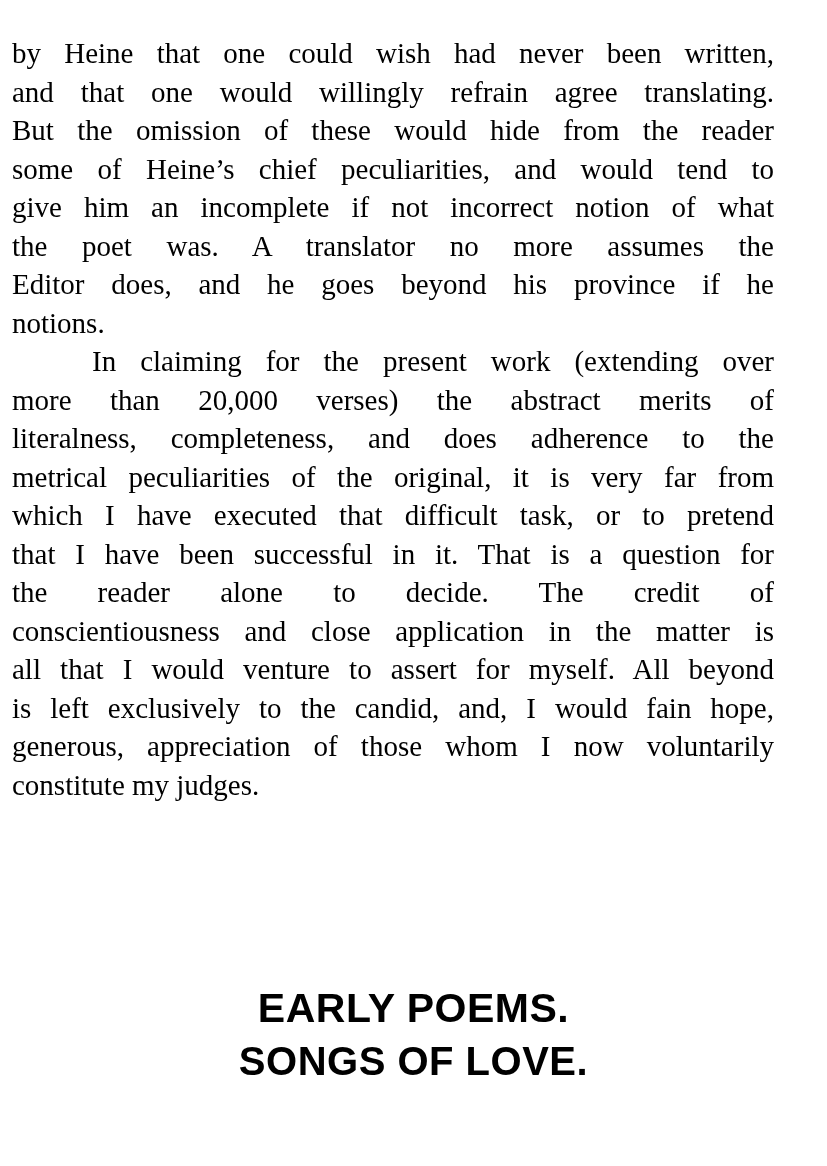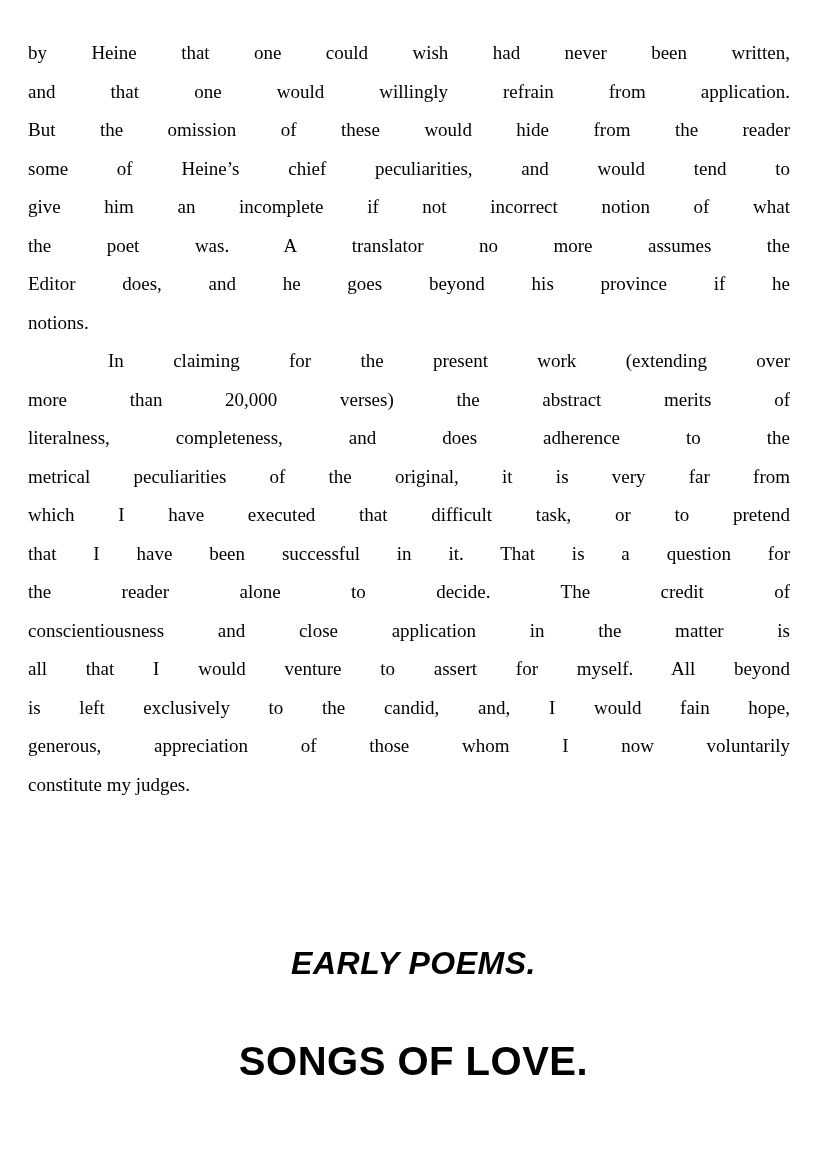--- a/index.html
+++ b/index.html
@@ -11,24 +11,24 @@
     position: relative;
     width: 827px;
     height: 1166px;
     background: var(--page-bg, #ffffff);
     overflow: hidden;
     font-family: "Liberation Serif", "DejaVu Serif", serif;
     color: var(--text-color, #000000);
   }
   .text-block {
     position: absolute;
-    left: 28px;
+    left: 12px;
     top: 34px;
     width: 762px;
-    font-size: 19px;
+    font-size: 29px;
     line-height: 38.5px;
     font-family: Liberation Serif, serif;
   }
   .paragraph {
     margin: 0;
     padding: 0;
   }
   .line {
     text-align: justify;
     text-align-last: justify;
@@ -46,38 +46,37 @@
     left: 0;
     width: 100%;
     margin: 0;
     text-align: center;
     font-family: "Liberation Sans", "DejaVu Sans", sans-serif;
     font-weight: bold;
     letter-spacing: 0.5px;
     color: var(--text-color, #000000);
   }
   .heading-primary {
-    top: 945px;
-    font-size: 32px;
-    font-style: italic;
+    top: 985px;
+    font-size: 41px;
   }
   .heading-secondary {
     top: 1039px;
     font-size: 40px;
   }
 </style>
 </head>
 <body>
 
 <div class="page">
 
   <div class="text-block">
     <div class="paragraph">
         <div class="line">by Heine that one could wish had never been written,</div>
-        <div class="line">and that one would willingly refrain from application.</div>
+        <div class="line">and that one would willingly refrain agree translating.</div>
         <div class="line">But the omission of these would hide from the reader</div>
         <div class="line">some of Heine’s chief peculiarities, and would tend to</div>
         <div class="line">give him an incomplete if not incorrect notion of what</div>
         <div class="line">the poet was. A translator no more assumes the</div>
         <div class="line">Editor does, and he goes beyond his province if he</div>
         <div class="line para-end">notions.</div>
       </div>
     <div class="paragraph">
         <div class="line indent-first">In claiming for the present work (extending over</div>
         <div class="line">more than 20,000 verses) the abstract merits of</div>

